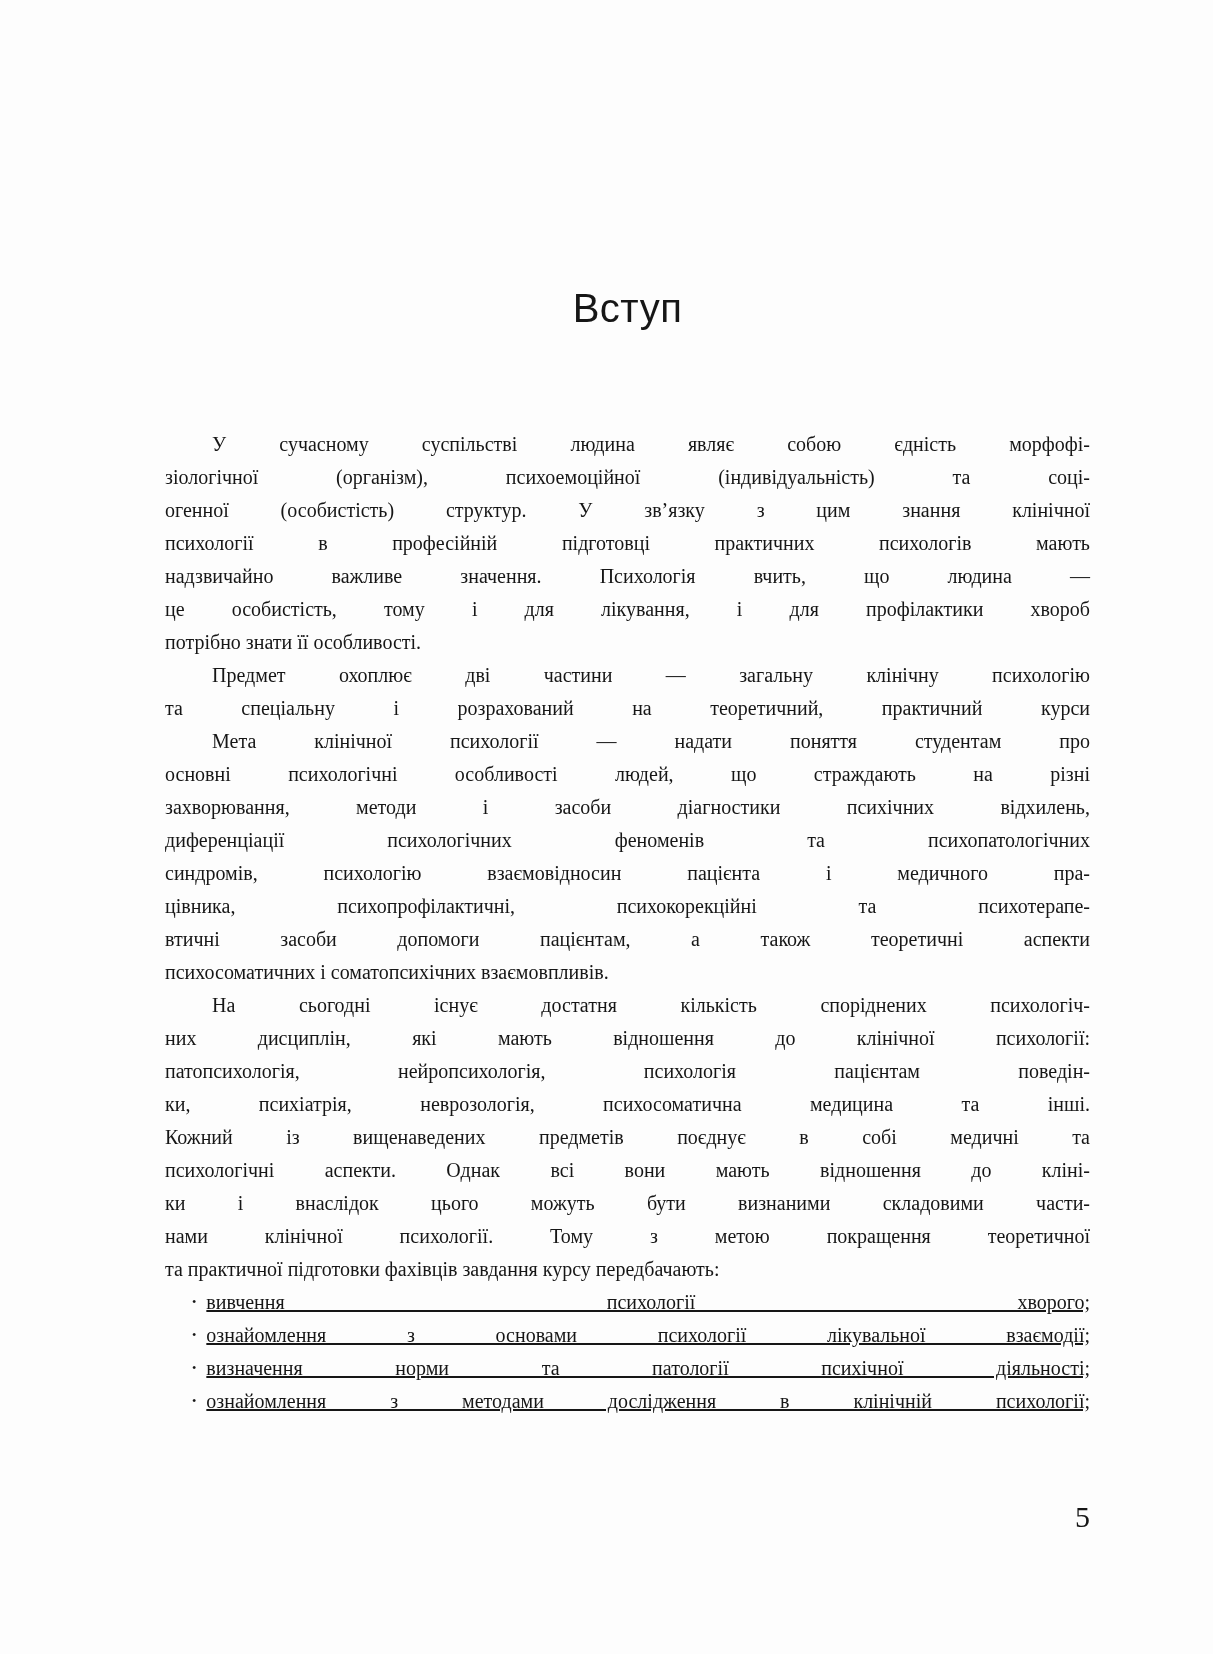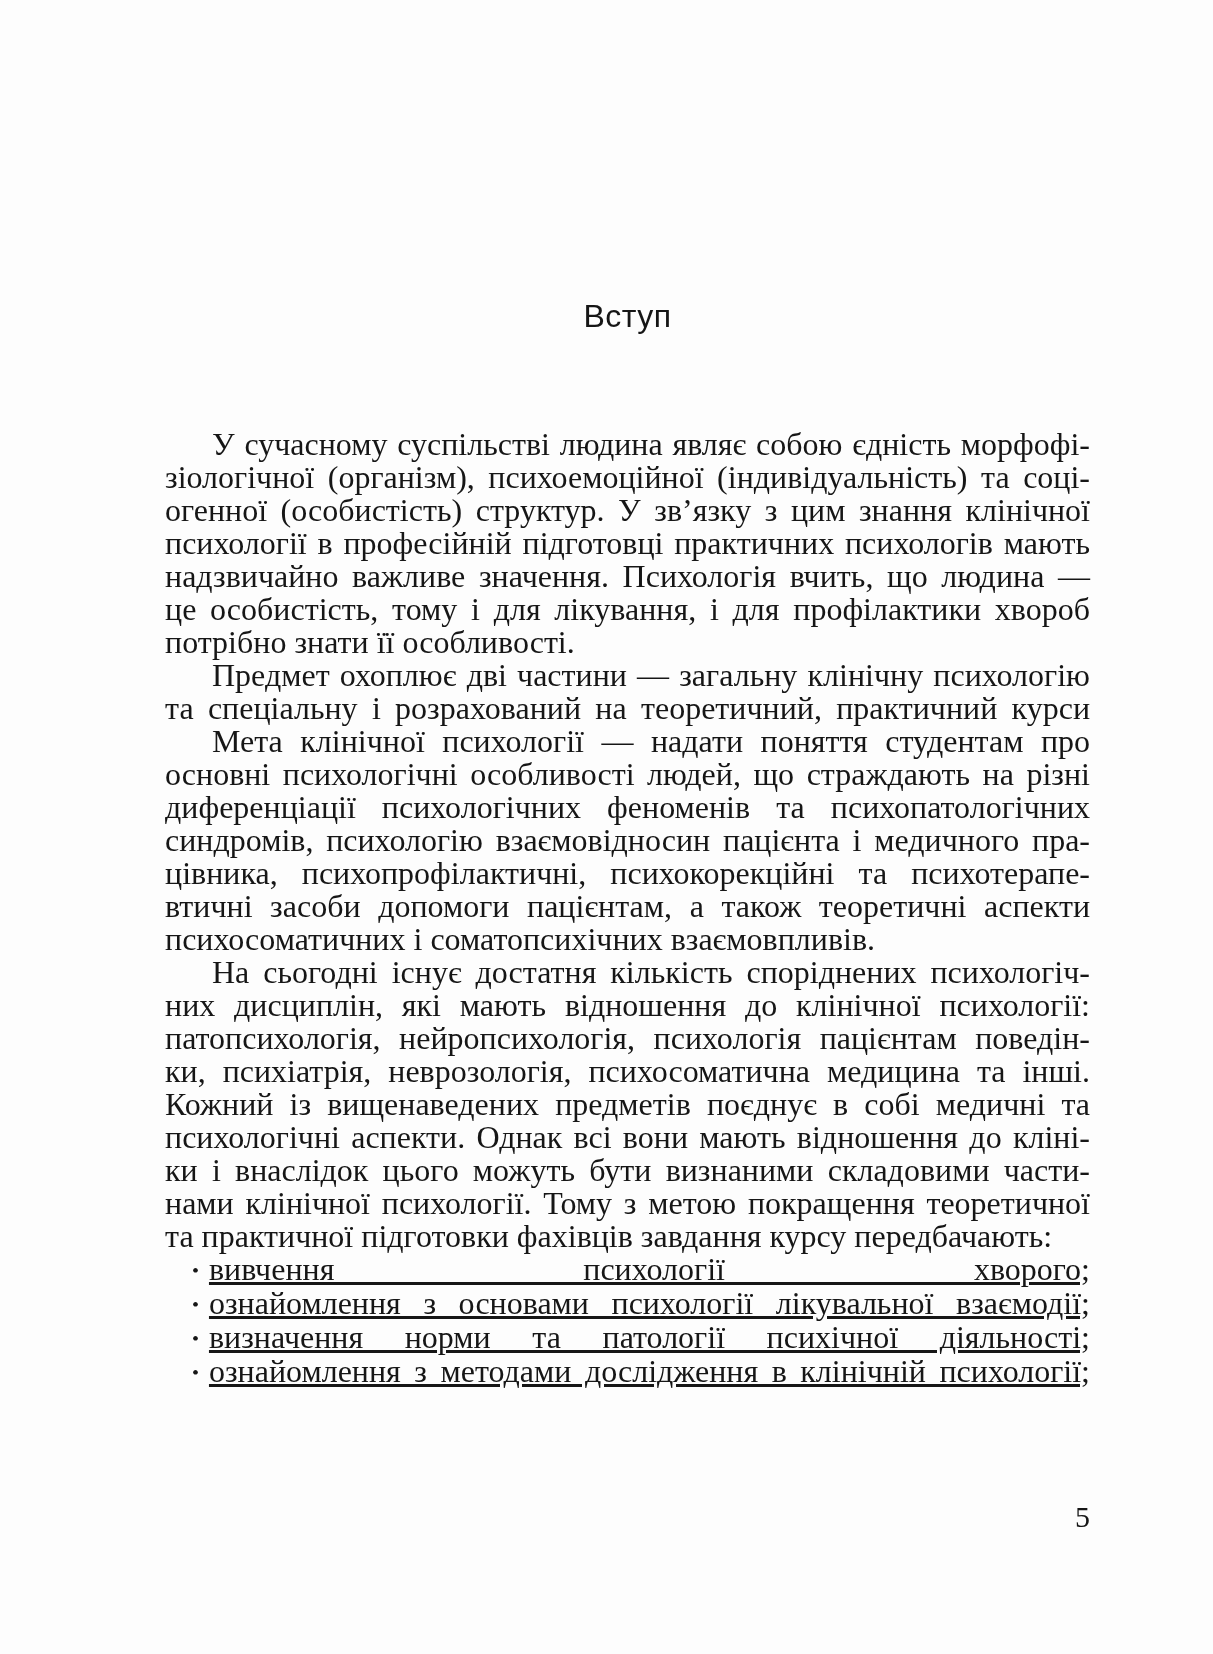--- a/index.html
+++ b/index.html
@@ -12,37 +12,37 @@
     width: 1213px;
     height: 1654px;
     margin: 0 auto;
     background: #fdfdfd;
     color: #161616;
     font-family: "Liberation Serif", "DejaVu Serif", serif;
     overflow: hidden;
   }
   .title {
     position: absolute;
-    top: 300px;
+    top: 288px;
     left: 165px;
     width: 925px;
     margin: 0;
     text-align: center;
     font-family: "Liberation Sans", "DejaVu Sans", sans-serif;
     font-weight: 500;
-    font-size: 32px;
+    font-size: 40px;
     line-height: 1;
     letter-spacing: 0.5px;
   }
   .body-text {
     position: absolute;
     top: 428px;
     left: 165px;
     width: 925px;
-    font-size: 32px;
+    font-size: 20px;
     line-height: 33px;
   }
   .pline {
     text-align: justify;
     text-align-last: justify;
     white-space: normal;
   }
   .pline.first {
     text-indent: 47px;
   }
@@ -81,20 +81,21 @@
       <div class="pline">зіологічної (організм), психоемоційної (індивідуальність) та соці-</div>
       <div class="pline">огенної (особистість) структур. У зв’язку з цим знання клінічної</div>
       <div class="pline">психології в професійній підготовці практичних психологів мають</div>
       <div class="pline">надзвичайно важливе значення. Психологія вчить, що людина —</div>
       <div class="pline">це особистість, тому і для лікування, і для профілактики хвороб</div>
       <div class="pline last">потрібно знати її особливості.</div>
       <div class="pline first">Предмет охоплює дві частини — загальну клінічну психологію</div>
       <div class="pline">та спеціальну і розрахований на теоретичний, практичний курси</div>
       <div class="pline first">Мета клінічної психології — надати поняття студентам про</div>
       <div class="pline">основні психологічні особливості людей, що страждають на різні</div>
+      <div class="pline">захворювання, методи і засоби діагностики психічних відхилень,</div>
       <div class="pline">диференціації психологічних феноменів та психопатологічних</div>
       <div class="pline">синдромів, психологію взаємовідносин пацієнта і медичного пра-</div>
       <div class="pline">цівника, психопрофілактичні, психокорекційні та психотерапе-</div>
       <div class="pline">втичні засоби допомоги пацієнтам, а також теоретичні аспекти</div>
       <div class="pline last">психосоматичних і соматопсихічних взаємовпливів.</div>
       <div class="pline first">На сьогодні існує достатня кількість споріднених психологіч-</div>
       <div class="pline">них дисциплін, які мають відношення до клінічної психології:</div>
       <div class="pline">патопсихологія, нейропсихологія, психологія пацієнтам поведін-</div>
       <div class="pline">ки, психіатрія, неврозологія, психосоматична медицина та інші.</div>
       <div class="pline">Кожний із вищенаведених предметів поєднує в собі медичні та</div>

